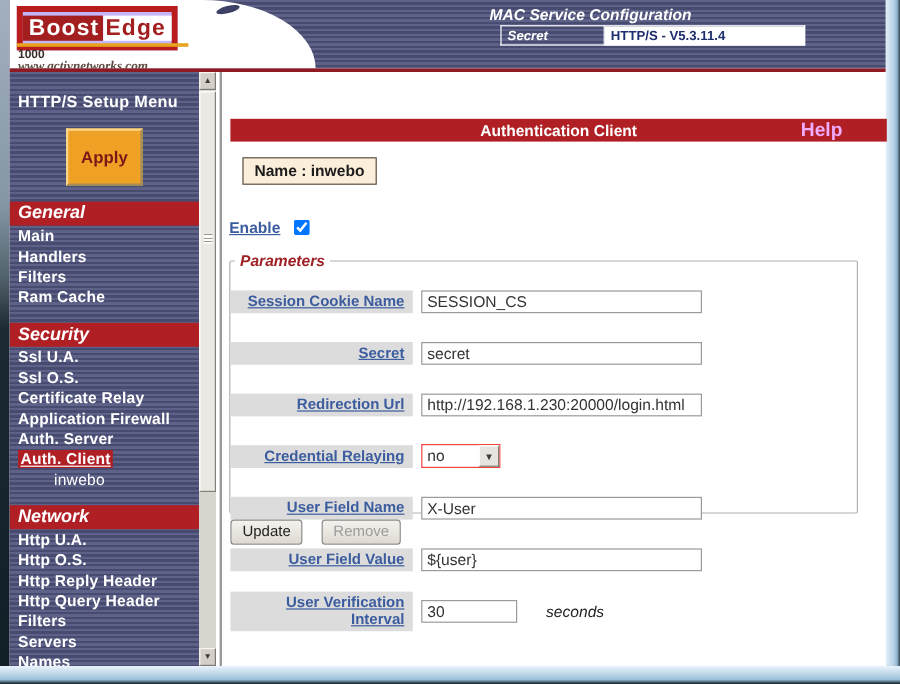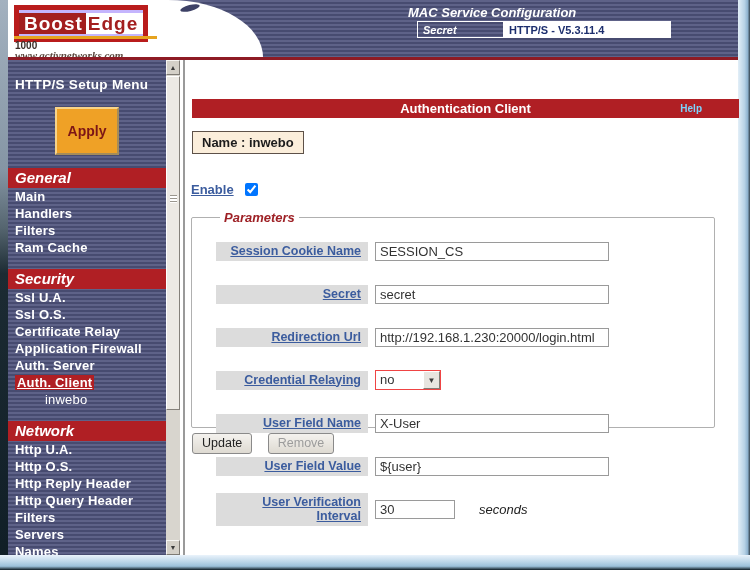--- a/index.html
+++ b/index.html
@@ -65,30 +65,30 @@
     border:1px solid; border-color:#ffffff #84807a #84807a #ffffff; cursor:pointer; }
   .thumb-grip { position:absolute; left:3px; top:118px; width:7px; height:8px;
     background: repeating-linear-gradient(180deg,#9a968e 0 1px,#ffffff 1px 3px); }
 
   
   .main { position:absolute; left:183px; top:60px; width:555px; height:495px; background:#fff;
     border-left:2px solid #9a9a9a; }
   .content-title { position:absolute; left:7px; top:39px; width:547px; height:19px; background:#b01f24; }
   .content-title .title-text { display:block; text-align:center; color:#fff; font-size:13px;
     font-weight:bold; line-height:19px; }
-  .help-link { position:absolute; right:37px; top:0; color:#7dd3fc; font-size:10px; font-weight:bold;
+  .help-link { position:absolute; right:37px; top:0; color:#f0abfc; font-size:16px; font-weight:bold;
     line-height:19px; cursor:pointer; }
-  .name-box { position:absolute; left:7px; top:71px; background:#fbeedb; border:1px solid #5d5148;
+  .name-box { position:absolute; left:17px; top:71px; background:#fbeedb; border:1px solid #5d5148;
     padding:3px 9px; font-size:13px; font-weight:bold; color:#1c1c1c; }
   .enable-row { position:absolute; left:6px; top:122px; font-size:13px; }
   .enable-link { color:#3b5c9e; text-decoration:underline; font-weight:bold; cursor:pointer; }
   .enable-check { vertical-align:-2px; margin-left:8px; width:13px; height:13px; }
 
   fieldset.params { position:absolute; left:6px; top:150px; width:524px; height:218px;
-    border:1px solid #b0b0b0; border-radius:2px; padding:8px 0 0 24px; }
+    border:1px solid #b0b0b0; border-radius:2px; padding:8px 0 0 0; }
   fieldset.params legend { color:#9e2126; font-size:13px; font-weight:bold; font-style:italic;
     padding:0 4px; margin-left:4px; }
   .param-row { display:flex; align-items:center; margin-bottom:7px; height:36px; }
   .param-label { width:152px; background:#dcdcdc; text-align:right; padding:2px 7px 3px 4px;
     font-size:12.5px; }
   .param-label a { color:#3b5c9e; font-weight:bold; text-decoration:underline; cursor:pointer; }
   .param-input { width:234px; height:19px; border:1px solid #9a9a9a; font-size:13px;
     font-family:"Liberation Sans",sans-serif; padding:0 4px; margin-left:7px; color:#333; }
   .param-input.short { width:80px; }
   .fake-select { display:inline-flex; margin-left:7px; width:66px; height:20px;

